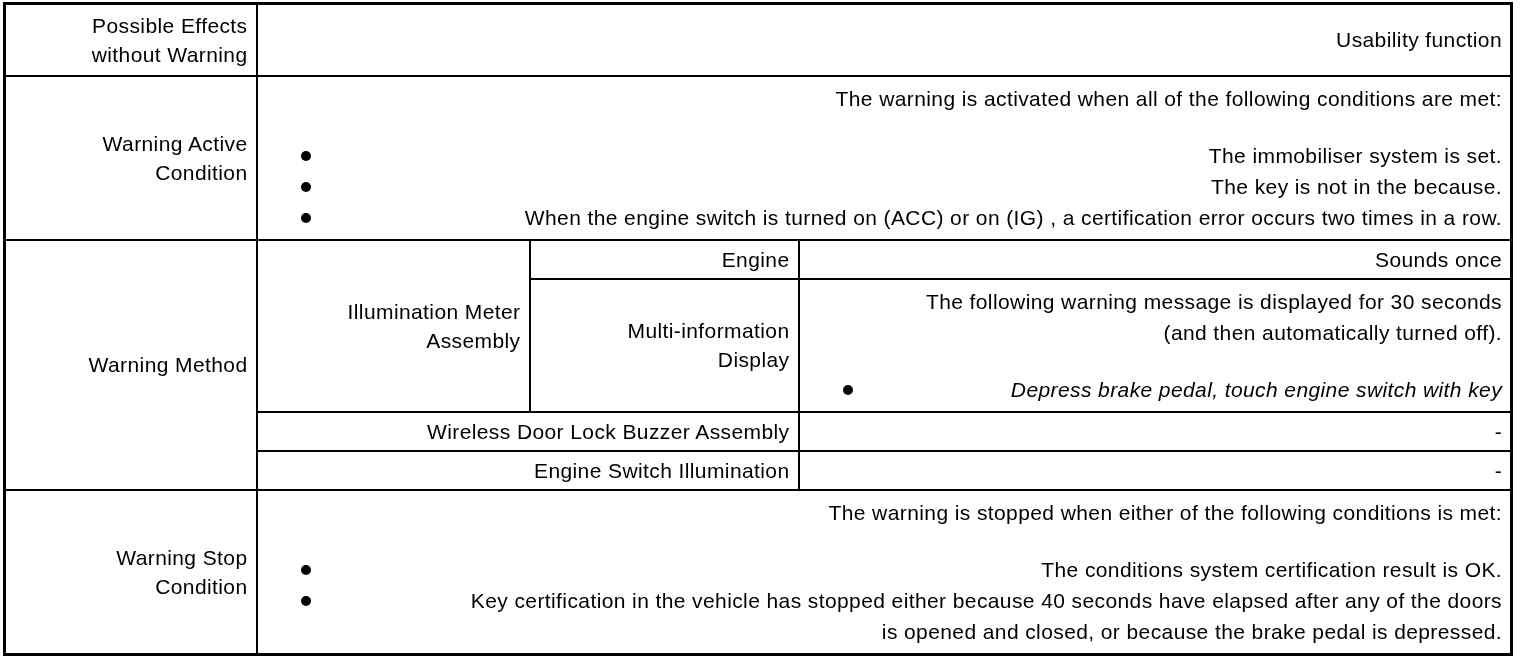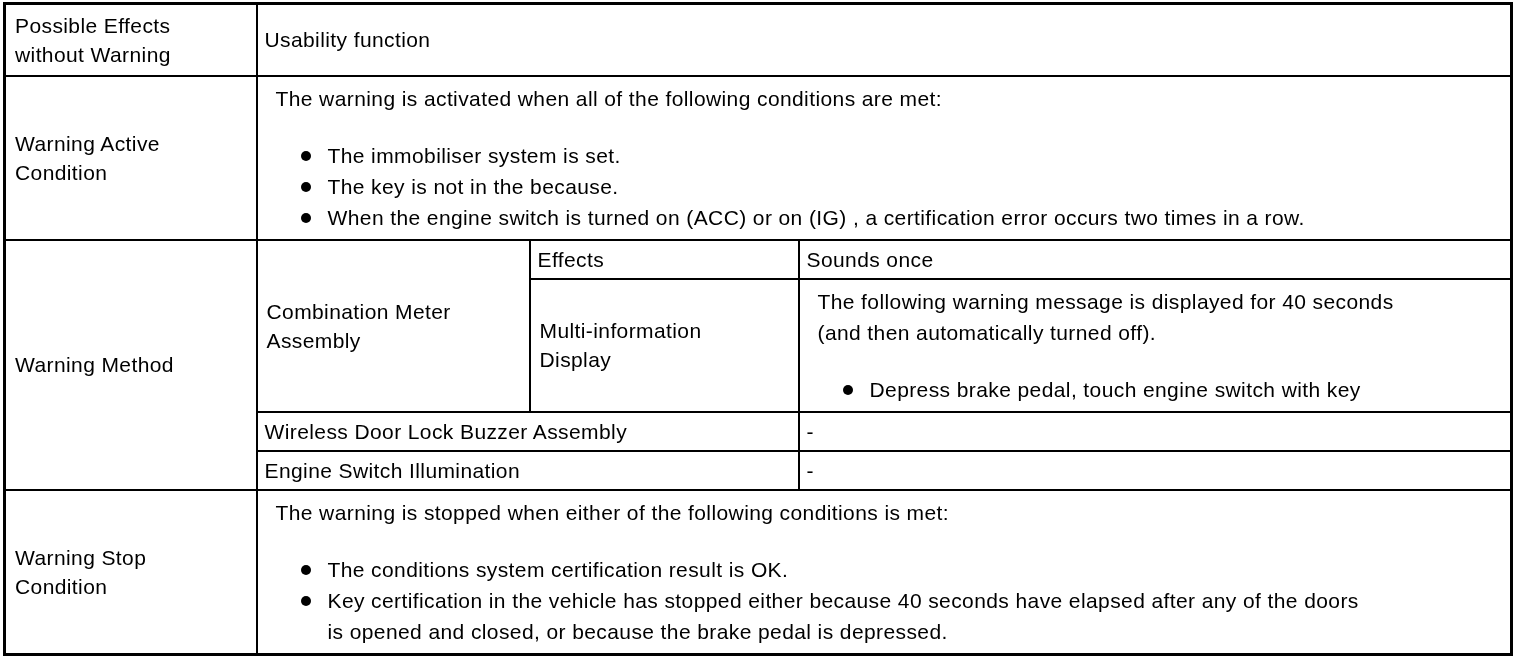--- a/index.html
+++ b/index.html
@@ -17,20 +17,21 @@
     background: #ffffff;
   }
   table.spec-table {
     border-collapse: collapse;
     table-layout: fixed;
     width: 1507px;
     border: 3px solid #000000;
     font-size: 21px;
     letter-spacing: 0.4px;
     line-height: 29px;
+    text-align: right;
   }
   td {
     border: 2px solid #000000;
     vertical-align: middle;
     padding: 4px 8px 4px 7px;
     overflow: hidden;
   }
   .label-cell {
     white-space: pre-line;
     padding-left: 9px;
@@ -44,20 +45,21 @@
   }
   .intro {
     white-space: pre-line;
   }
   ul.bullets {
     list-style: none;
     margin: 26px 0 0 0;
     padding: 0;
   }
   ul.bullets.tight {
+    font-style: italic;
   }
   li.bullet-item {
     display: flex;
     align-items: flex-start;
     padding-left: 25px;
     margin: 0;
   }
   .bullet-dot {
     flex: 0 0 10px;
     width: 10px;
@@ -107,31 +109,31 @@
           <li class="bullet-item">
             <span class="bullet-dot"></span>
             <span class="bullet-text">When the engine switch is turned on (ACC) or on (IG) , a certification error occurs two times in a row.</span>
           </li>
         </ul>
       </td>
     </tr>
 
     <tr>
       <td class="label-cell" rowspan="4">Warning Method</td>
-      <td class="label-cell" rowspan="2">Combination Meter
+      <td class="label-cell" rowspan="2">Illumination Meter
 Assembly</td>
-      <td class="value-cell" style="height:37px">Effects</td>
+      <td class="value-cell" style="height:37px">Engine</td>
       <td class="value-cell">Sounds once</td>
     </tr>
 
     <tr>
       <td class="label-cell" style="height:127px">Multi-information
 Display</td>
       <td class="content-cell">
-        <div class="intro">The following warning message is displayed for 40 seconds
+        <div class="intro">The following warning message is displayed for 30 seconds
 (and then automatically turned off).</div>
         <ul class="bullets tight">
           <li class="bullet-item">
             <span class="bullet-dot"></span>
             <span class="bullet-text">Depress brake pedal, touch engine switch with key</span>
           </li>
         </ul>
       </td>
     </tr>
 

